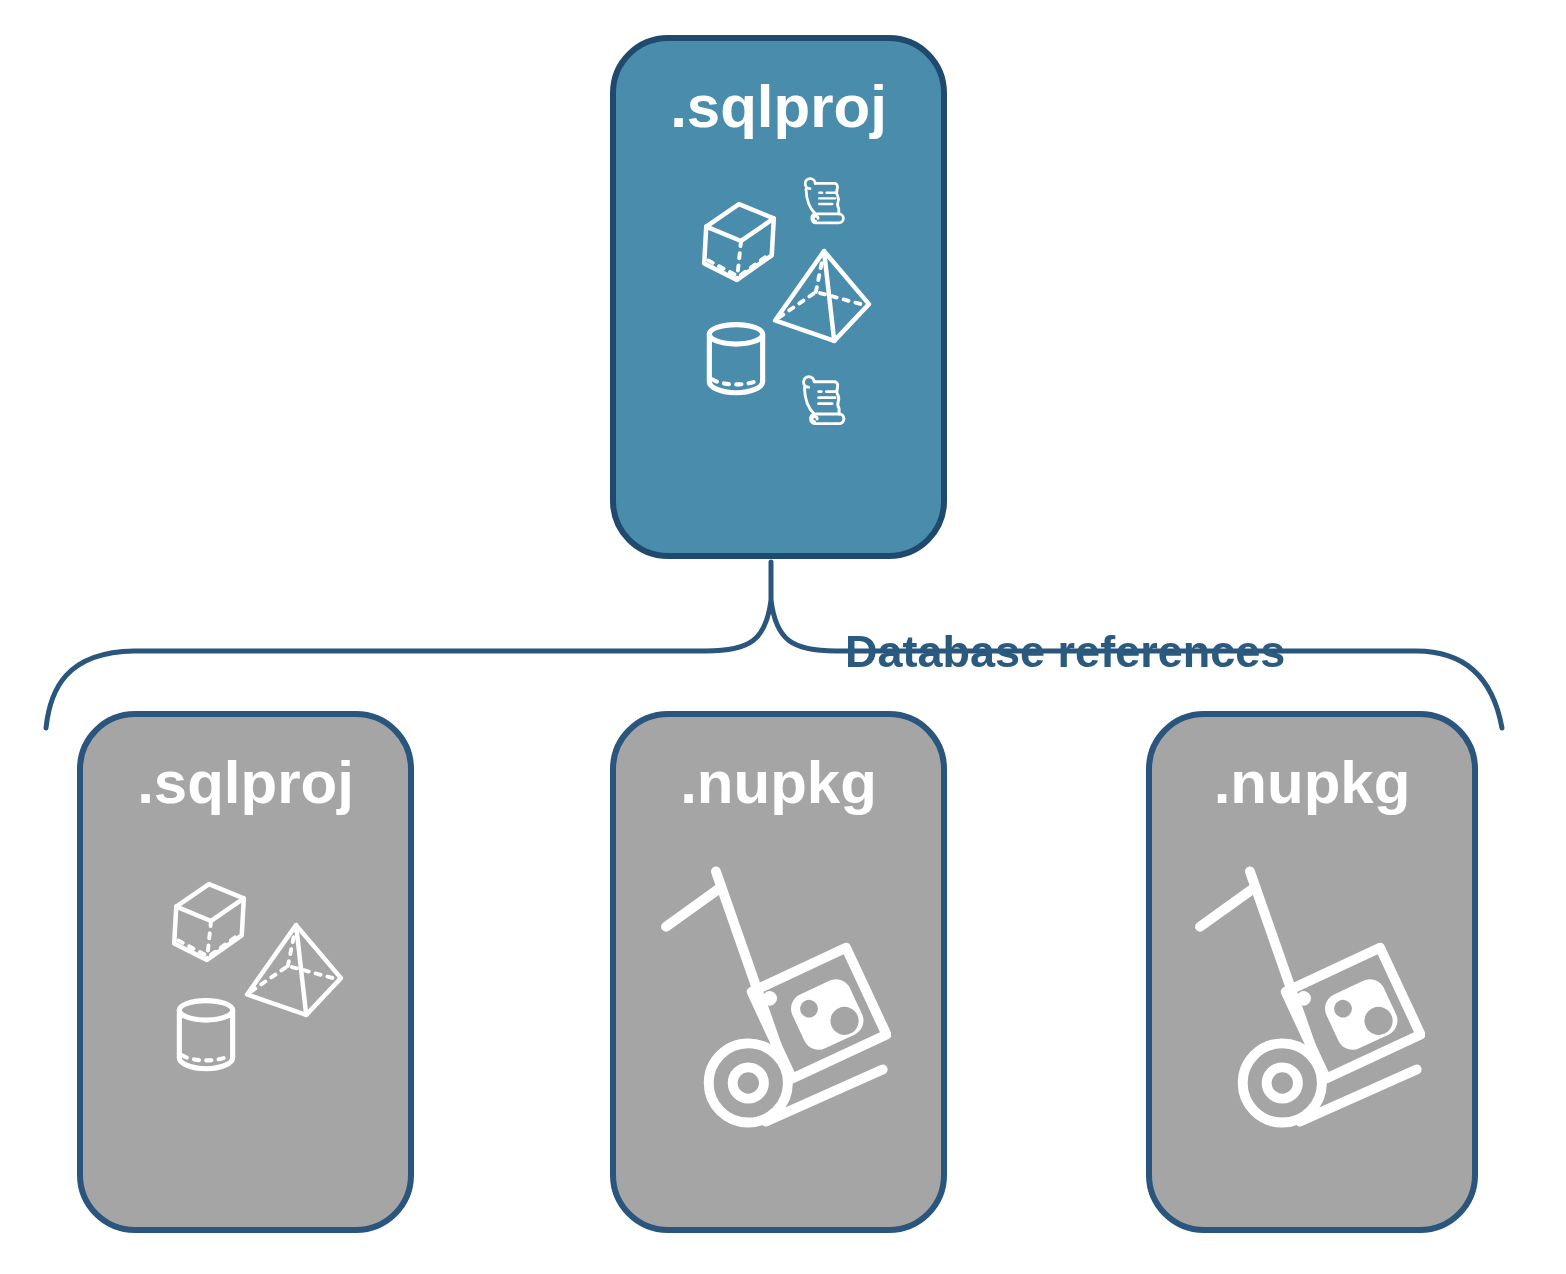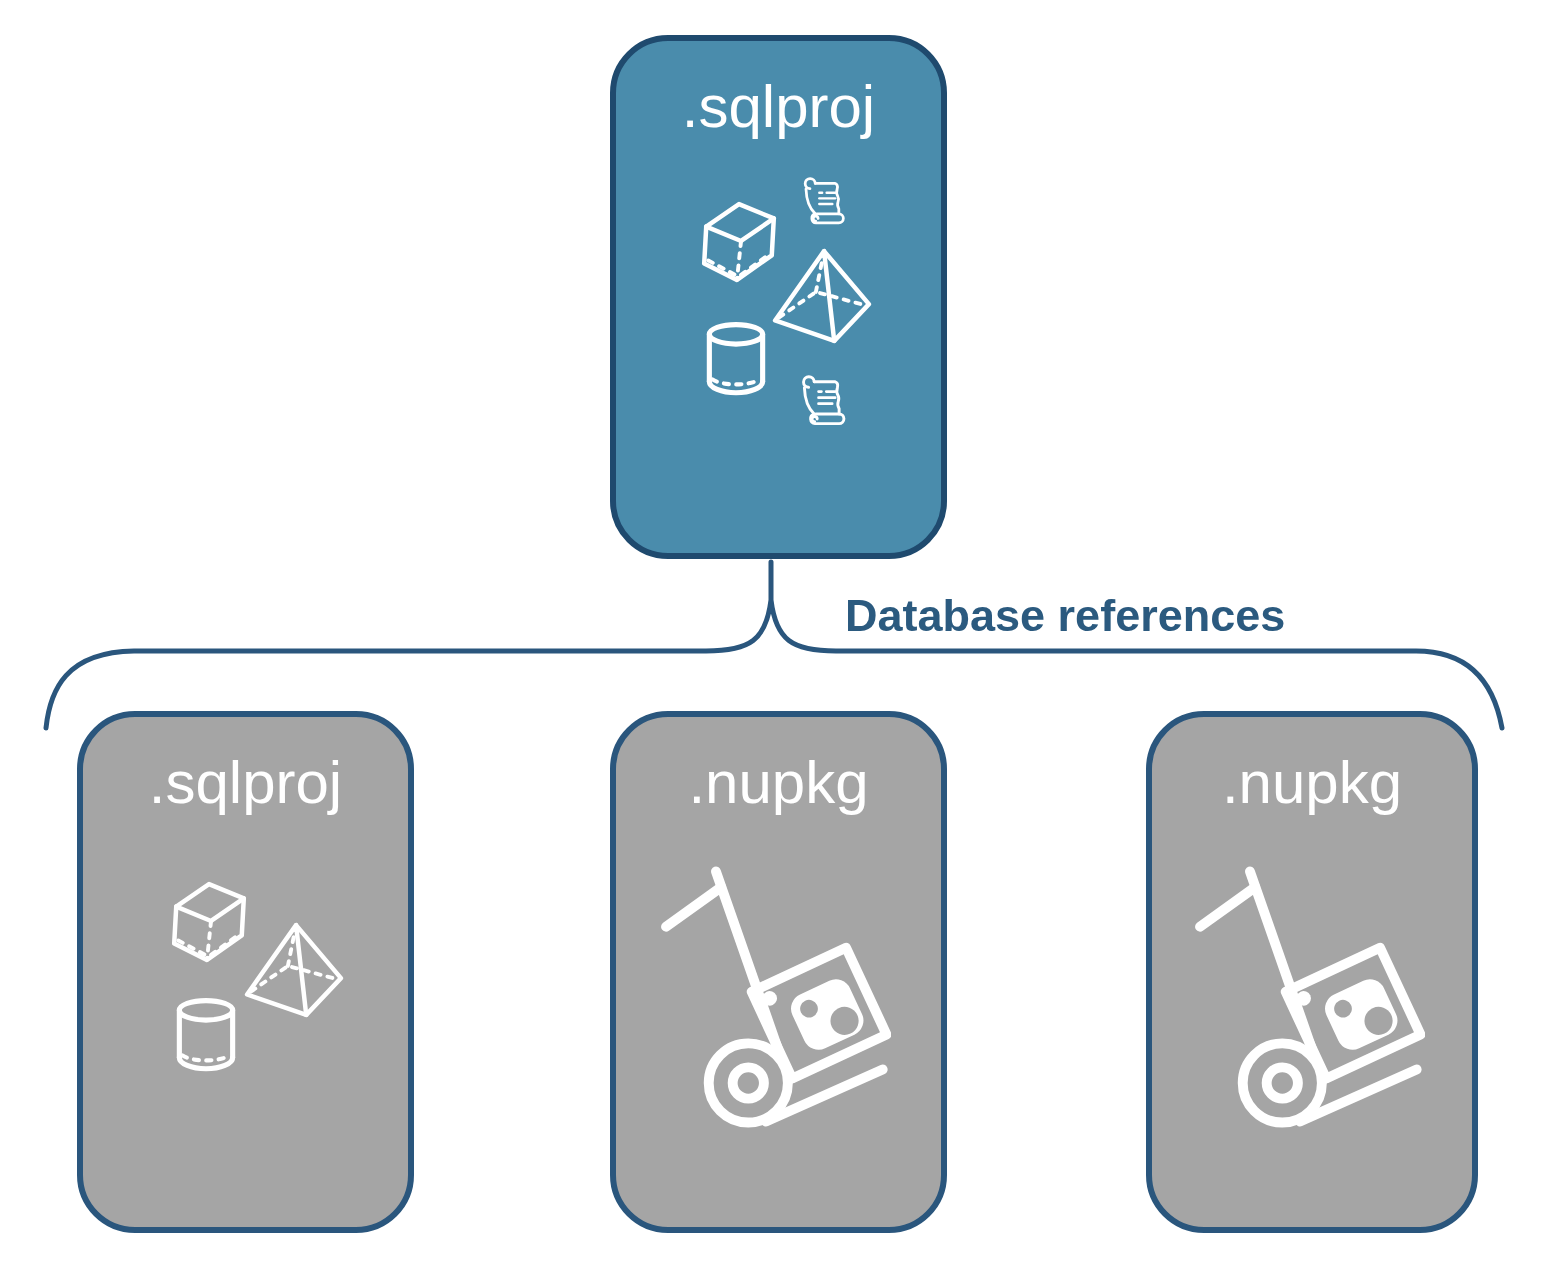--- a/index.html
+++ b/index.html
@@ -7,27 +7,27 @@
     position:relative;width:1566px;height:1274px;background:#ffffff;overflow:hidden;
     font-family:"Liberation Sans","DejaVu Sans",sans-serif;
     --primary-fill:#4a8cac;--primary-border:#1f4a6e;
     --secondary-fill:#a5a5a5;--secondary-border:#2a567d;
     --line:#2a567d;--label-text:#2b5a7f;--node-text:#ffffff;
   }
   .node{position:absolute;box-sizing:border-box;border-radius:58px;}
   .node.primary{background:var(--primary-fill);border:6px solid var(--primary-border);}
   .node.secondary{background:var(--secondary-fill);border:6px solid var(--secondary-border);}
   .node-title{
-    padding-top:36px;text-align:center;font-size:60px;line-height:60px;font-weight:normal;
+    padding-top:36px;text-align:center;font-size:60px;line-height:60px;font-weight:bold;
     color:var(--node-text);letter-spacing:0px;
   }
   .icon{position:absolute;}
   .connector{position:absolute;left:0;top:0;width:1566px;height:1274px;pointer-events:none;}
   .connector-label{
-    position:absolute;left:845px;top:592px;font-size:45px;line-height:48px;font-weight:bold;
+    position:absolute;left:845px;top:628px;font-size:45px;line-height:48px;font-weight:bold;
     color:var(--label-text);white-space:nowrap;
   }
   svg{display:block;}
 </style>
 </head>
 <body>
 
 <div class="canvas">
 
   <svg width="0" height="0" style="position:absolute">

